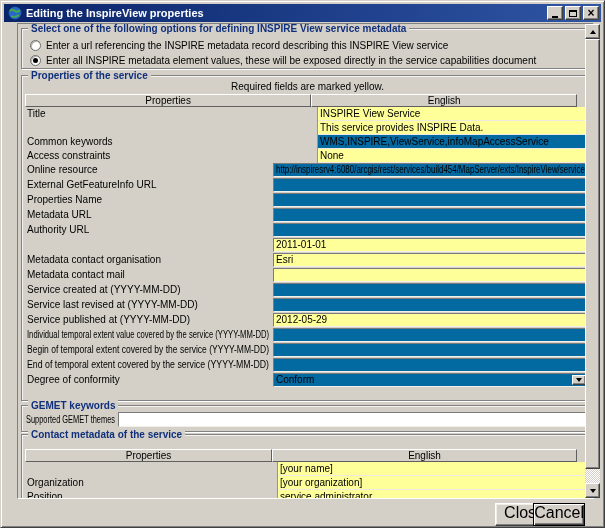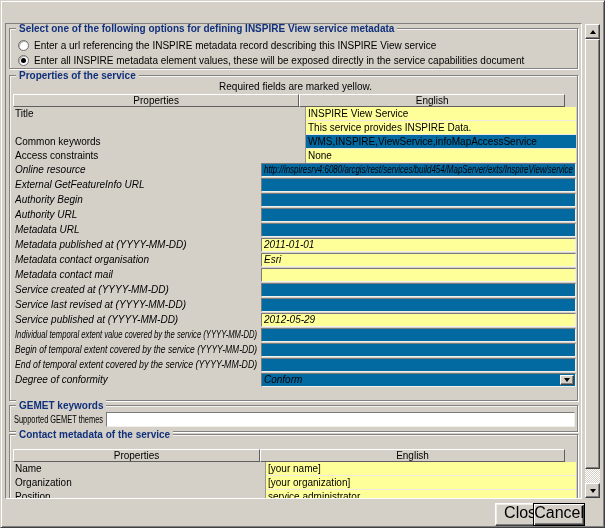--- a/index.html
+++ b/index.html
@@ -26,21 +26,21 @@
     border: 1px solid; border-color: #fff #404040 #404040 #fff;
     box-shadow: inset -1px -1px 0 #808080;
     display: flex; align-items: center; justify-content: center; flex: 0 0 auto;
   }
   .glyph-min { width: 6px; height: 2px; background: #000; margin-top: 7px; }
   .glyph-max { width: 8px; height: 7px; border: 1px solid #000; border-top-width: 2px; }
   .glyph-x { font-size: 12px; font-weight: bold; line-height: 10px; margin-top: -1px; }
 
   
   .panel {
-    position: absolute; left: 4px; top: 22px; width: 577px; height: 476px;
+    position: absolute; left: 16px; top: 22px; width: 577px; height: 476px;
     border: 1px solid; border-color: #808080 #ffffff #ffffff #808080;
     background: var(--dialog-bg); overflow: hidden;
   }
 
   
   .grp {
     position: absolute;
     border: 1px solid #828282;
     box-shadow: 1px 1px 0 #ffffff, inset 1px 1px 0 rgba(255,255,255,.75);
   }
@@ -73,21 +73,21 @@
     background: var(--dialog-bg); border: 1px solid; border-color: #fff #5f5f5f #5f5f5f #fff;
     text-align: center; line-height: 11px; height: 13px;
   }
   .g2 .th.thp { width: 292px; } .g2 .th.the { width: 271px; }
   .g4 .th.thp { width: 252px; } .g4 .th.the { width: 311px; }
   .g4 .thead { margin-top: 14px; }
 
   .tbl { margin-left: 3px; width: 563px; }
   .prow { position: relative; }
   .prow.kind-cell { height: 14px; }
-  .prow.kind-input, .prow.kind-select { height: 15px; font-style: italic; }
+  .prow.kind-input, .prow.kind-select { height: 15px; }
   .plabel { position: absolute; left: 2px; top: 0; line-height: 14px; white-space: nowrap; overflow: hidden; }
   .tbl-wide .plabel { width: 244px; }
   .tbl-contact .plabel { width: 248px; }
   .pvalue { position: absolute; top: 0; background: #0369a1; white-space: nowrap; }
   .prow.req .pvalue { background: var(--yellow); }
   .kind-cell .pvalue {
     height: 14px; line-height: 14px; padding-left: 3px;
     box-shadow: inset 1px 0 0 #97968f, inset 0 -1px 0 #edebe1;
   }
   .kind-input .pvalue, .kind-select .pvalue {
@@ -145,20 +145,39 @@
     left: 532px; width: 52px;
     border: 1px solid #000;
     box-shadow: inset 1px 1px 0 #ffffff, inset -1px -1px 0 #404040, inset -2px -2px 0 #808080;
   }
 </style>
 </head>
 <body>
 
 <div class="window">
 
+  <div class="titlebar">
+    <span class="win-icon">
+      <svg width="14" height="14" viewBox="0 0 14 14">
+        <circle cx="7" cy="7" r="6.5" fill="#2a66c8" stroke="#0a2a66" stroke-width="0.5"></circle>
+        <path d="M2 5c2-2 4-1 5 0s3 1 5-1" stroke="#3fae49" stroke-width="2" fill="none"></path>
+        <path d="M3 10c2 1.2 5 1.2 8-1" stroke="#3fae49" stroke-width="1.6" fill="none"></path>
+      </svg>
+    </span>
+    <span class="title-text">Editing the InspireView properties</span>
+    <span class="tb-btn">
+        <span class="glyph-min"></span>
+      </span>
+    <span class="tb-btn">
+        <span class="glyph-max"></span>
+      </span>
+    <span class="tb-btn">
+        <span class="glyph-x">×</span>
+      </span>
+  </div>
 
   <div class="panel">
 
     <div class="grp g1">
       <span class="grp-label">Select one of the following options for defining INSPIRE View service metadata</span>
       <div class="radio-row r1">
         <span class="radio"></span>
         <span class="radio-label">Enter a url referencing the INSPIRE metadata record describing this INSPIRE View service</span>
       </div>
       <div class="radio-row r2">
@@ -192,33 +211,32 @@
           </div>
           <div class="prow kind-input">
             <span class="plabel"><span class="fit">Online resource</span></span>
             <span class="pvalue"><span class="fit" style="transform: scaleX(0.794568);">http://inspiresrv4:6080/arcgis/rest/services/build454/MapServer/exts/InspireView/service</span></span>
           </div>
           <div class="prow kind-input">
             <span class="plabel"><span class="fit">External GetFeatureInfo URL</span></span>
             <span class="pvalue"><span class="fit"></span></span>
           </div>
           <div class="prow kind-input">
-            <span class="plabel"><span class="fit">Authority Begin</span></span>
+            <span class="plabel"><span class="fit">Properties Name</span></span>
+            <span class="pvalue"><span class="fit"></span></span>
+          </div>
+          <div class="prow kind-input">
+            <span class="plabel"><span class="fit">Metadata URL</span></span>
             <span class="pvalue"><span class="fit"></span></span>
           </div>
           <div class="prow kind-input">
             <span class="plabel"><span class="fit">Authority URL</span></span>
             <span class="pvalue"><span class="fit"></span></span>
           </div>
-          <div class="prow kind-input">
-            <span class="plabel"><span class="fit">Metadata URL</span></span>
-            <span class="pvalue"><span class="fit"></span></span>
-          </div>
           <div class="prow kind-input req">
-            <span class="plabel"><span class="fit">Metadata published at (YYYY-MM-DD)</span></span>
             <span class="pvalue"><span class="fit">2011-01-01</span></span>
           </div>
           <div class="prow kind-input req">
             <span class="plabel"><span class="fit">Metadata contact organisation</span></span>
             <span class="pvalue"><span class="fit">Esri</span></span>
           </div>
           <div class="prow kind-input req">
             <span class="plabel"><span class="fit">Metadata contact mail</span></span>
             <span class="pvalue"><span class="fit"></span></span>
           </div>
@@ -264,21 +282,20 @@
     </div>
 
     <div class="grp g4">
       <span class="grp-label">Contact metadata of the service</span>
       <div class="thead">
         <span class="th thp">Properties</span>
         <span class="th the">English</span>
       </div>
       <div class="tbl tbl-contact">
           <div class="prow kind-cell req">
-            <span class="plabel"><span class="fit">Name</span></span>
             <span class="pvalue"><span class="fit">[your name]</span></span>
           </div>
           <div class="prow kind-cell req">
             <span class="plabel"><span class="fit">Organization</span></span>
             <span class="pvalue"><span class="fit">[your organization]</span></span>
           </div>
           <div class="prow kind-cell req">
             <span class="plabel"><span class="fit">Position</span></span>
             <span class="pvalue"><span class="fit">service administrator</span></span>
           </div>

